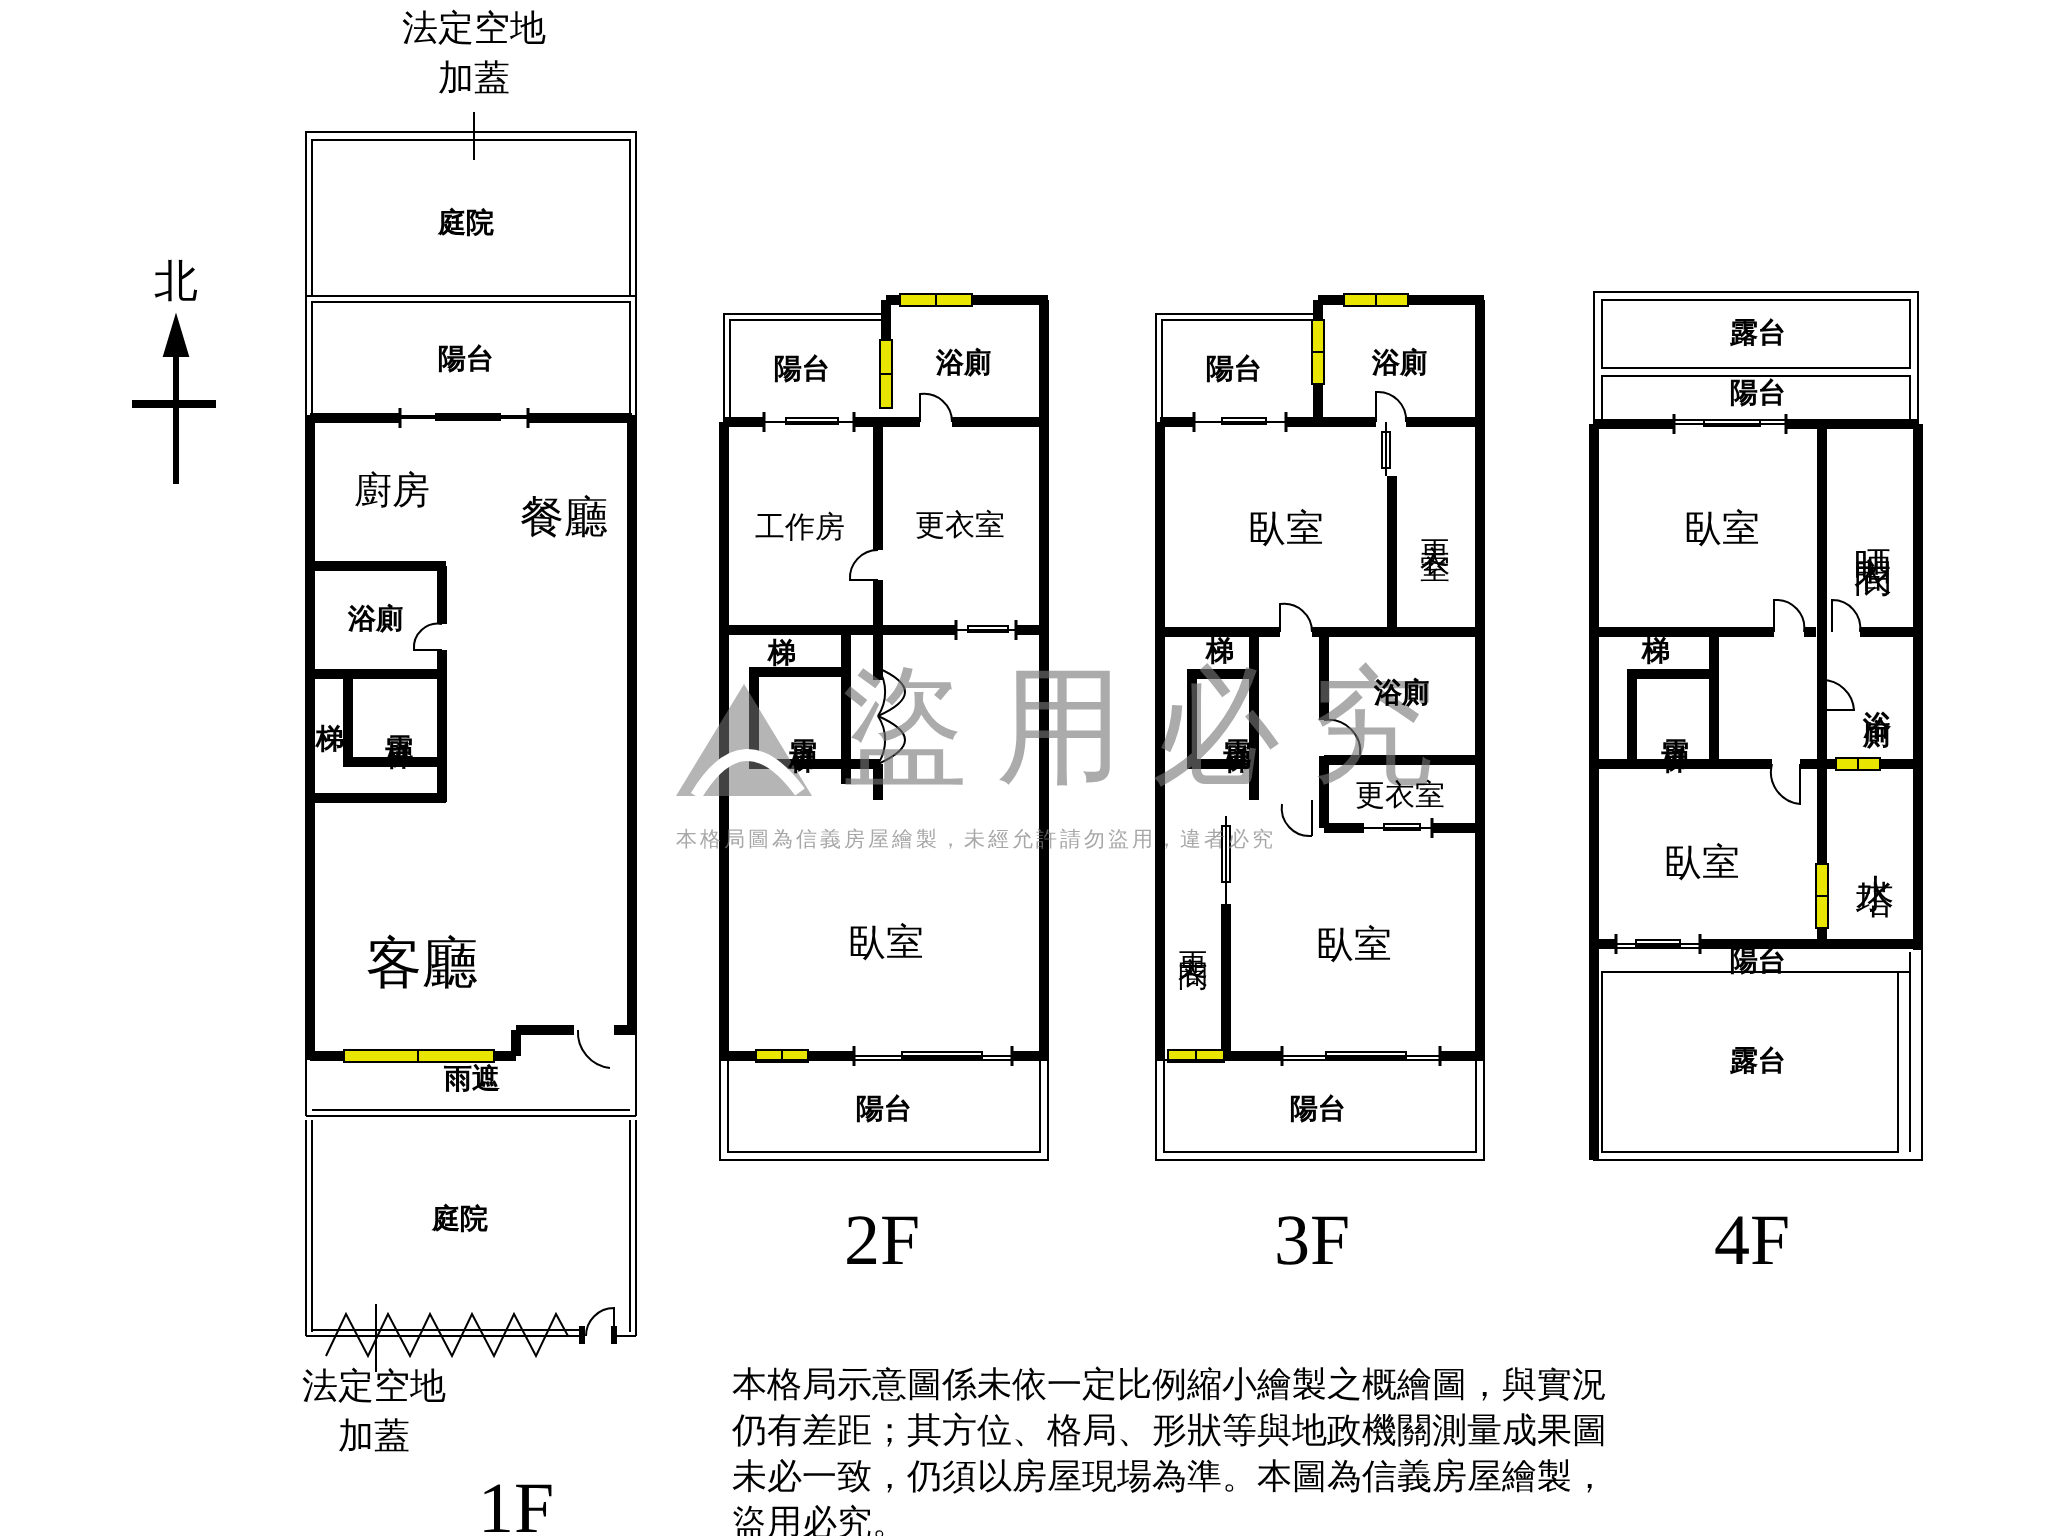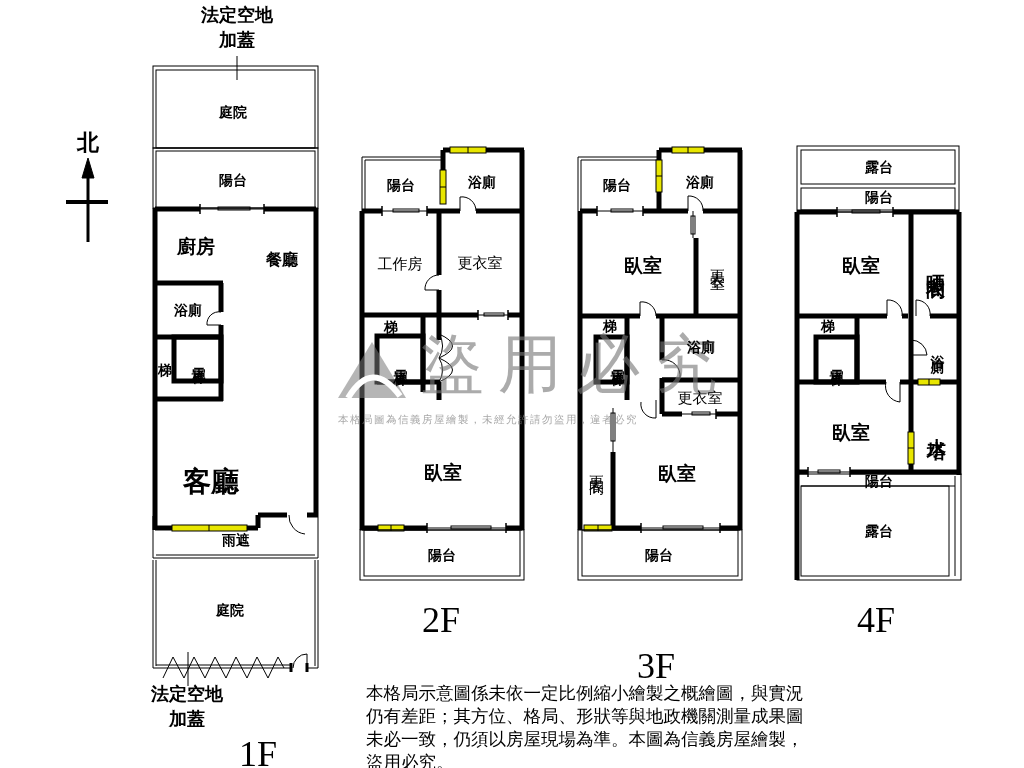--- a/index.html
+++ b/index.html
@@ -1,20 +1,20 @@
 <!DOCTYPE html>
 <html><head>
 <meta charset="utf-8">
 <style>
   html,body{margin:0;padding:0;background:#fff;}
   body{width:1024px;height:768px;position:relative;overflow:hidden;font-family:"DejaVu Serif","Liberation Serif",serif;color:#000;}
   svg.plan{position:absolute;left:0;top:0;width:1024px;height:768px;}
   .lbl{position:absolute;white-space:nowrap;line-height:1;transform:translate(-50%,-50%);}
   .b{font-family:Liberation Mono, monospace;font-weight:bold;font-size:14px;}
-  .s{font-family:"DejaVu Serif","Liberation Serif",serif;font-size:19px;font-weight:bold;}
+  .s{font-family:"DejaVu Serif","Liberation Serif",serif;font-size:19px;}
   .m{font-family:"DejaVu Serif","Liberation Serif",serif;font-size:15px;}
   .v{writing-mode:vertical-rl;text-orientation:upright;letter-spacing:3px;}
   .floor{font-family:"Liberation Serif","DejaVu Serif",serif;font-size:36px;}
   .note{position:absolute;left:366px;top:662px;width:450px;font-family:"DejaVu Serif","Liberation Serif",serif;font-size:17.5px;line-height:23px;margin-top:20px;}
   .wm-big{position:absolute;left:420px;top:332px;font-family:"DejaVu Sans","Liberation Sans",sans-serif;font-size:64px;color:rgba(120,120,120,0.62);letter-spacing:14px;line-height:1;}
   .wm-small{position:absolute;left:338px;top:413px;font-family:"DejaVu Sans","Liberation Sans",sans-serif;font-size:10.5px;color:rgba(130,130,130,0.7);letter-spacing:1.5px;}
   .wm-logo{position:absolute;left:334px;top:338px;width:76px;height:62px;}
 </style>
 </head>
 <body>
@@ -266,21 +266,21 @@
 <div class="wm-big">盜用必究</div>
 <div class="wm-small">本格局圖為信義房屋繪製，未經允許請勿盜用，違者必究</div>
 
 <div class="lbl s" style="left:88px;top:142px;font-size:22px;">北</div>
 
 <div class="lbl s" style="left:237px;top:15px;font-size:18px;">法定空地</div>
 <div class="lbl s" style="left:237px;top:40px;font-size:18px;">加蓋</div>
 <div class="lbl b" style="left:233px;top:113px;">庭院</div>
 <div class="lbl b" style="left:233px;top:181px;">陽台</div>
 <div class="lbl s" style="left:196px;top:246px;">廚房</div>
-<div class="lbl s" style="left:282px;top:260px;font-size:16px;">餐廳</div>
+<div class="lbl s" style="left:282px;top:260px;font-size:22px;">餐廳</div>
 <div class="lbl b" style="left:188px;top:311px;">浴廁</div>
 <div class="lbl b v" style="left:198px;top:359px;">電梯</div>
 <div class="lbl b" style="left:165px;top:371px;">梯</div>
 <div class="lbl s" style="left:211px;top:482px;font-size:28px;">客廳</div>
 <div class="lbl b" style="left:236px;top:541px;">雨遮</div>
 <div class="lbl b" style="left:230px;top:611px;">庭院</div>
 <div class="lbl s" style="left:187px;top:694px;font-size:18px;">法定空地</div>
 <div class="lbl s" style="left:187px;top:719px;font-size:18px;">加蓋</div>
 <div class="lbl floor" style="left:258px;top:712px;margin-top:42px;">1F</div>
 
@@ -298,21 +298,21 @@
 <div class="lbl b" style="left:700px;top:183px;">浴廁</div>
 <div class="lbl s" style="left:643px;top:265px;">臥室</div>
 <div class="lbl m v" style="left:717px;top:262px;">更衣室</div>
 <div class="lbl b" style="left:610px;top:327px;">梯</div>
 <div class="lbl b v" style="left:617px;top:361px;">電梯</div>
 <div class="lbl b" style="left:701px;top:348px;">浴廁</div>
 <div class="lbl m" style="left:700px;top:398px;">更衣室</div>
 <div class="lbl m v" style="left:596px;top:468px;">更衣間</div>
 <div class="lbl s" style="left:677px;top:473px;">臥室</div>
 <div class="lbl b" style="left:659px;top:556px;">陽台</div>
-<div class="lbl floor" style="left:656px;top:620px;margin-top:46px;">3F</div>
+<div class="lbl floor" style="left:656px;top:620px;">3F</div>
 
 <div class="lbl b" style="left:879px;top:168px;">露台</div>
 <div class="lbl b" style="left:879px;top:198px;">陽台</div>
 <div class="lbl s" style="left:861px;top:265px;">臥室</div>
 <div class="lbl s v" style="left:936px;top:264px;">晒衣間</div>
 <div class="lbl b" style="left:828px;top:327px;">梯</div>
 <div class="lbl b v" style="left:836px;top:361px;">電梯</div>
 <div class="lbl b v" style="left:937px;top:347px;">浴廁</div>
 <div class="lbl s" style="left:851px;top:432px;">臥室</div>
 <div class="lbl s v" style="left:937px;top:425px;">水塔</div>

